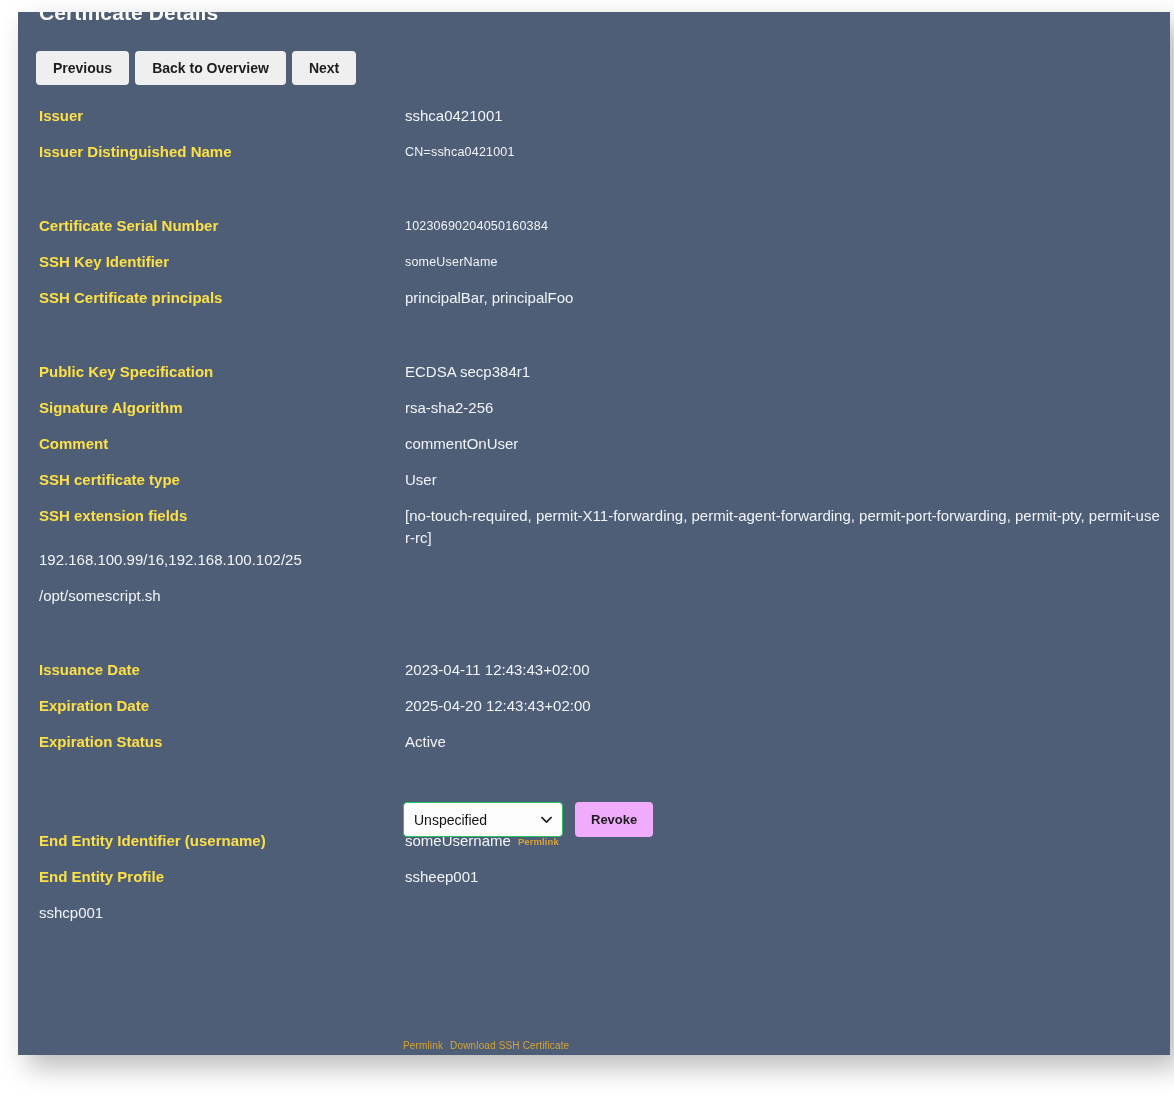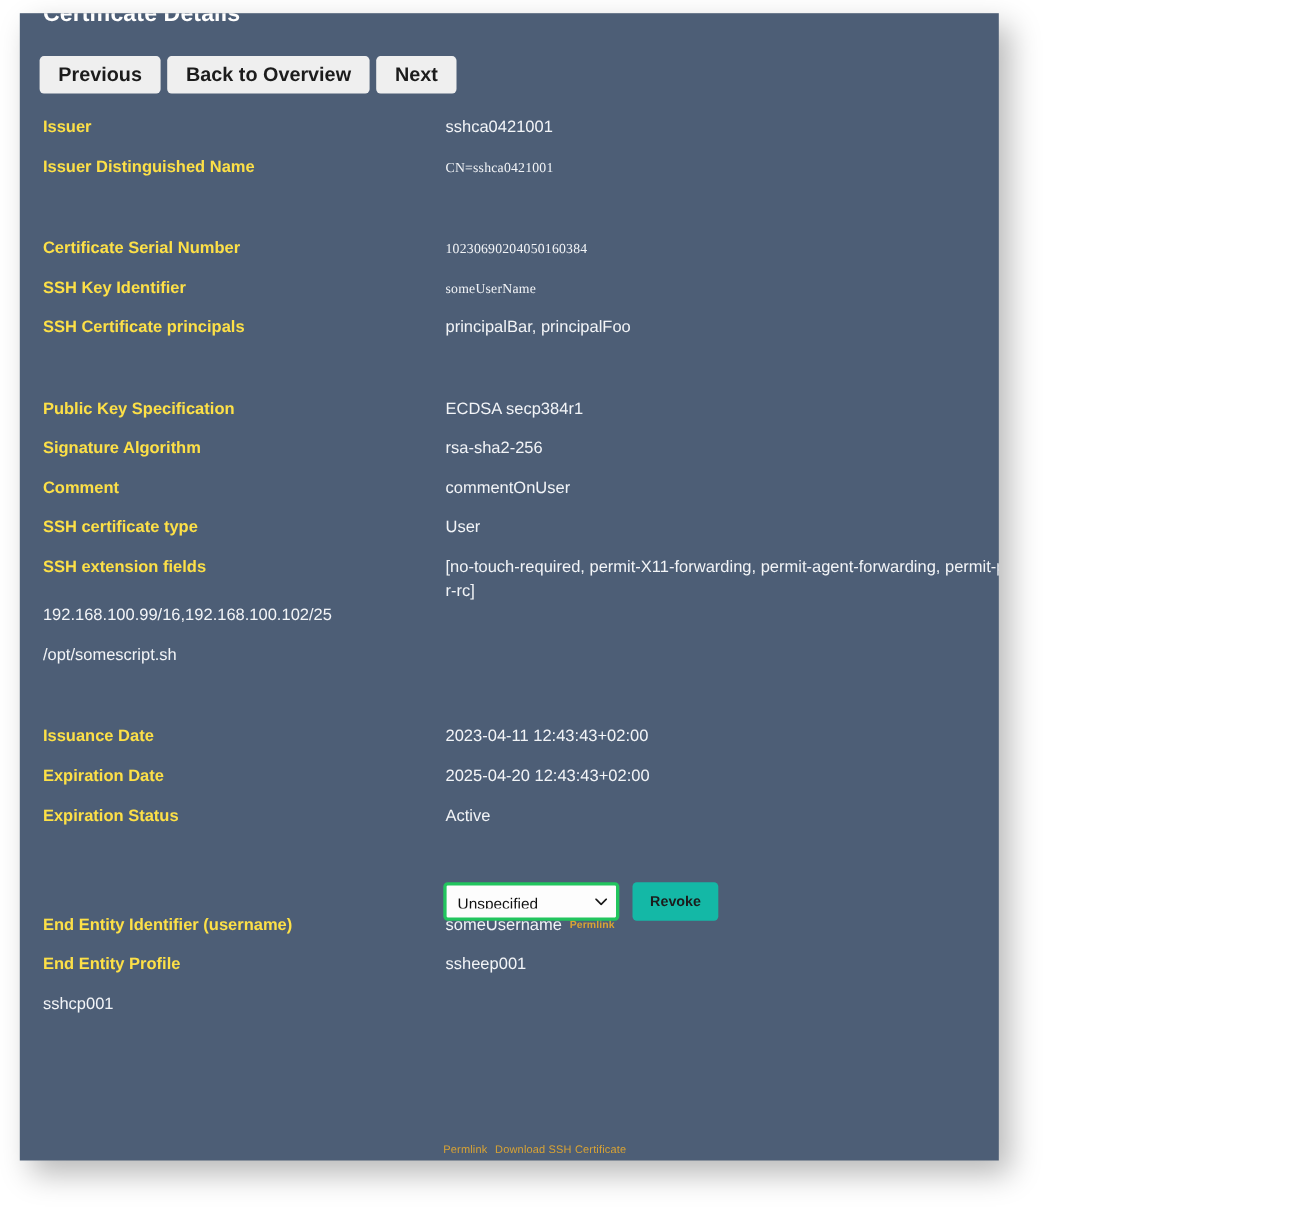--- a/index.html
+++ b/index.html
@@ -21,21 +21,21 @@
     position: relative;
     width: 1174px;
     height: 1104px;
     background: #ffffff;
   }
 
   #panel {
     position: absolute;
     left: 18px;
     top: 12px;
-    width: 890px;
+    width: 1152px;
     height: 1043px;
     background: #4d5e76;
     overflow: hidden;
     box-shadow: 10px 12px 26px rgba(0,0,0,0.28);
     box-sizing: border-box;
   }
 
   
   #panel-title {
     position: absolute;
@@ -56,21 +56,21 @@
     top: 39px;
     display: flex;
     gap: 6px;
   }
   .btn {
     background: #efefef;
     border: 0;
     border-radius: 4px;
     color: #1c1c1c;
     font-family: "Liberation Sans", sans-serif;
-    font-size: 18px;
+    font-size: 14px;
     font-weight: bold;
     padding: 10px 17px;
     line-height: 14px;
     cursor: pointer;
     white-space: nowrap;
   }
 
   
   #details {
     position: absolute;
@@ -95,21 +95,21 @@
     padding-top: 0px;
   }
   .val {
     color: #f2f4f7;
     font-size: 15px;
     font-weight: normal;
     line-height: 22px;
     white-space: nowrap;
   }
   .val.mono {
-    font-family: Liberation Serif, serif;
+    font-family: Liberation Sans, sans-serif;
     font-size: 12.5px;
     line-height: 22px;
     letter-spacing: 0.2px;
   }
   .val.wrap {
     white-space: normal;
     width: 757px;             
     word-break: break-all;
   }
 
@@ -131,21 +131,21 @@
     left: 385px;
     top: 790px;
     display: flex;
     align-items: center;
     gap: 12px;
   }
   #revoke-reason-select {
     appearance: none;
     -webkit-appearance: none;
     background: #fdfdfd;
-    border: 3px solid #22c55e;
+    border: 1px solid #22c55e;
     border-radius: 4px;
     color: #111111;
     font-family: "Liberation Sans", sans-serif;
     font-size: 14px;
     padding: 8px 32px 8px 10px;
     width: 160px;
     height: 35px;
     box-sizing: border-box;
     cursor: pointer;
     position: relative;
@@ -155,21 +155,21 @@
     position: absolute;
     right: 11px;
     top: 50%;
     transform: translateY(-50%);
     pointer-events: none;
     width: 11px;
     height: 7px;
     color: #1a1a1a;
   }
   #revoke-button {
-    background: #14b8a6;
+    background: #f0abfc;
     border: 0;
     border-radius: 4px;
     color: #1c1c1c;
     font-family: "Liberation Sans", sans-serif;
     font-size: 13px;
     font-weight: bold;
     padding: 10px 16px;
     cursor: pointer;
   }
 

